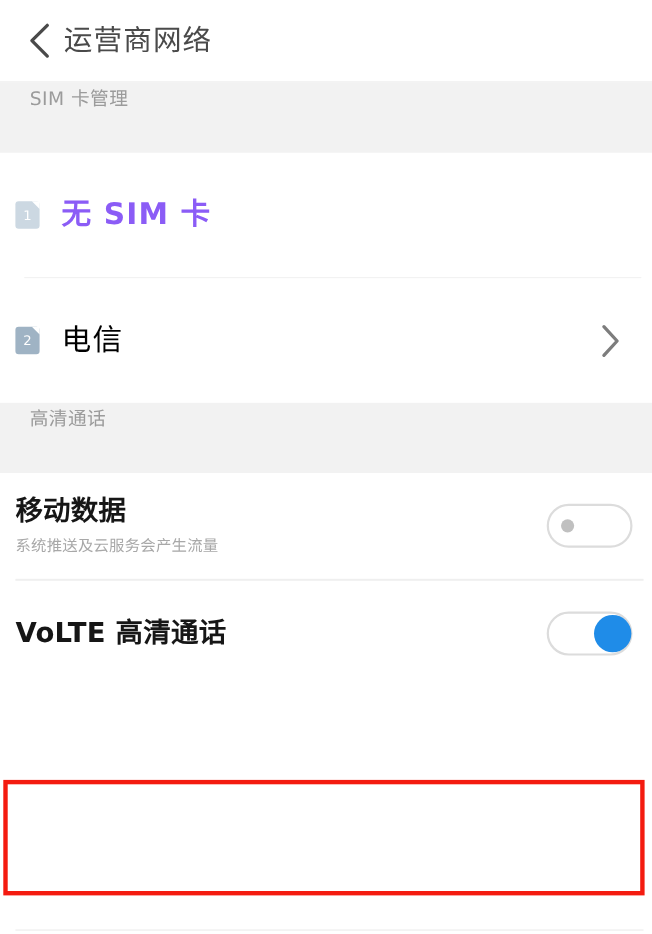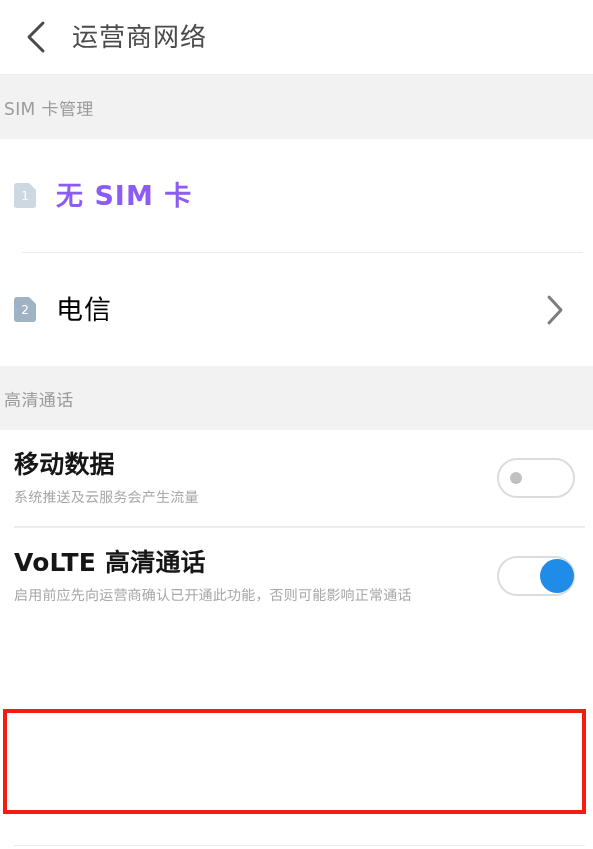--- a/index.html
+++ b/index.html
@@ -40,32 +40,32 @@
     align-items: center;
     justify-content: center;
     cursor: pointer;
     flex: none;
   }
   .back-btn svg { display: block; }
   .appbar-title {
     font-size: 26px;
     color: #4a4a4a;
     letter-spacing: 1px;
-    margin-left: 14px;
+    margin-left: 0;
     font-weight: 400;
     line-height: 1;
   }
 
   
   .section-head {
     background: #f2f2f2;
     height: 64px;
     display: flex;
-    align-items: center;
-    padding-left: 4px;
+    align-items: flex-start;
+    padding-left: 27px;
     box-sizing: border-box;
   }
   .section-head .label {
     font-size: 17px;
     color: #9b9b9b;
     letter-spacing: 0.4px;
   }
 
   
   .list {
@@ -318,21 +318,20 @@
     </div>
 
     <div class="divider full"></div>
 
 
     <div class="divider full"></div>
 
     <div class="row setting">
       <div class="row-main">
         <div class="title">VoLTE 高清通话</div>
-        <div class="subtitle" style="max-width:455px;">启用前应先向运营商确认已开通此功能，否则可能影响正常通话</div>
       </div>
       <div class="row-accessory">
         <div class="toggle on">
           <span class="knob"></span>
         </div>
       </div>
     </div>
 
   </div>
 

